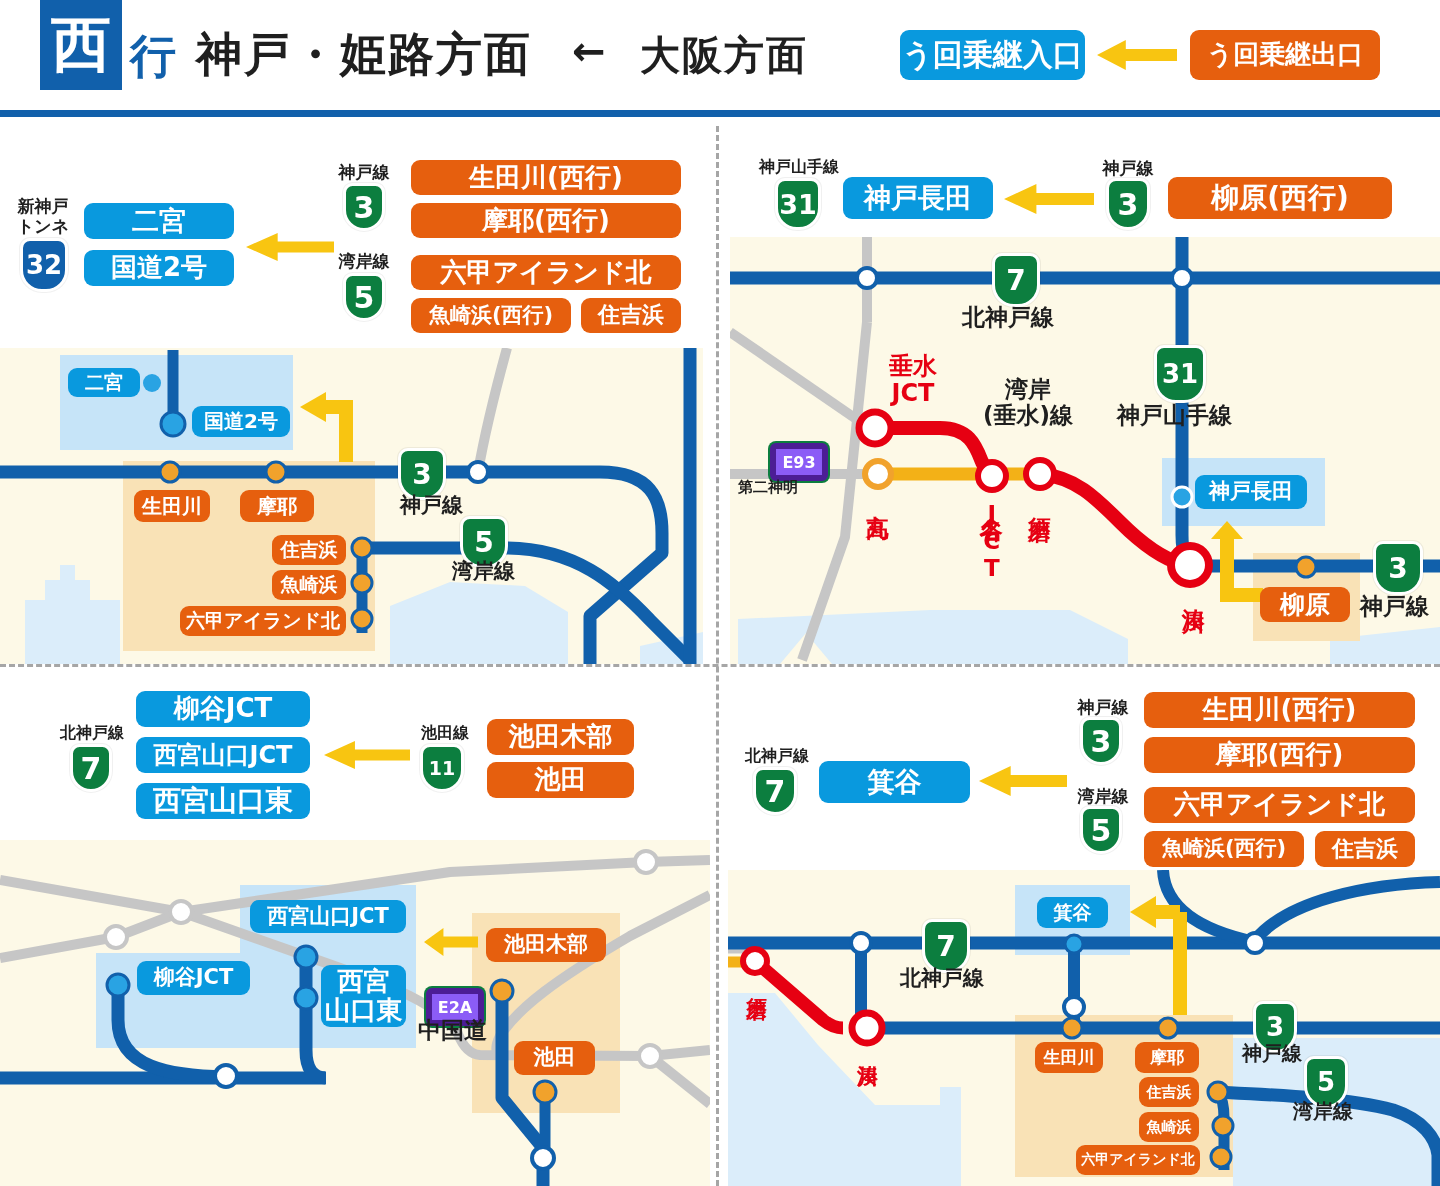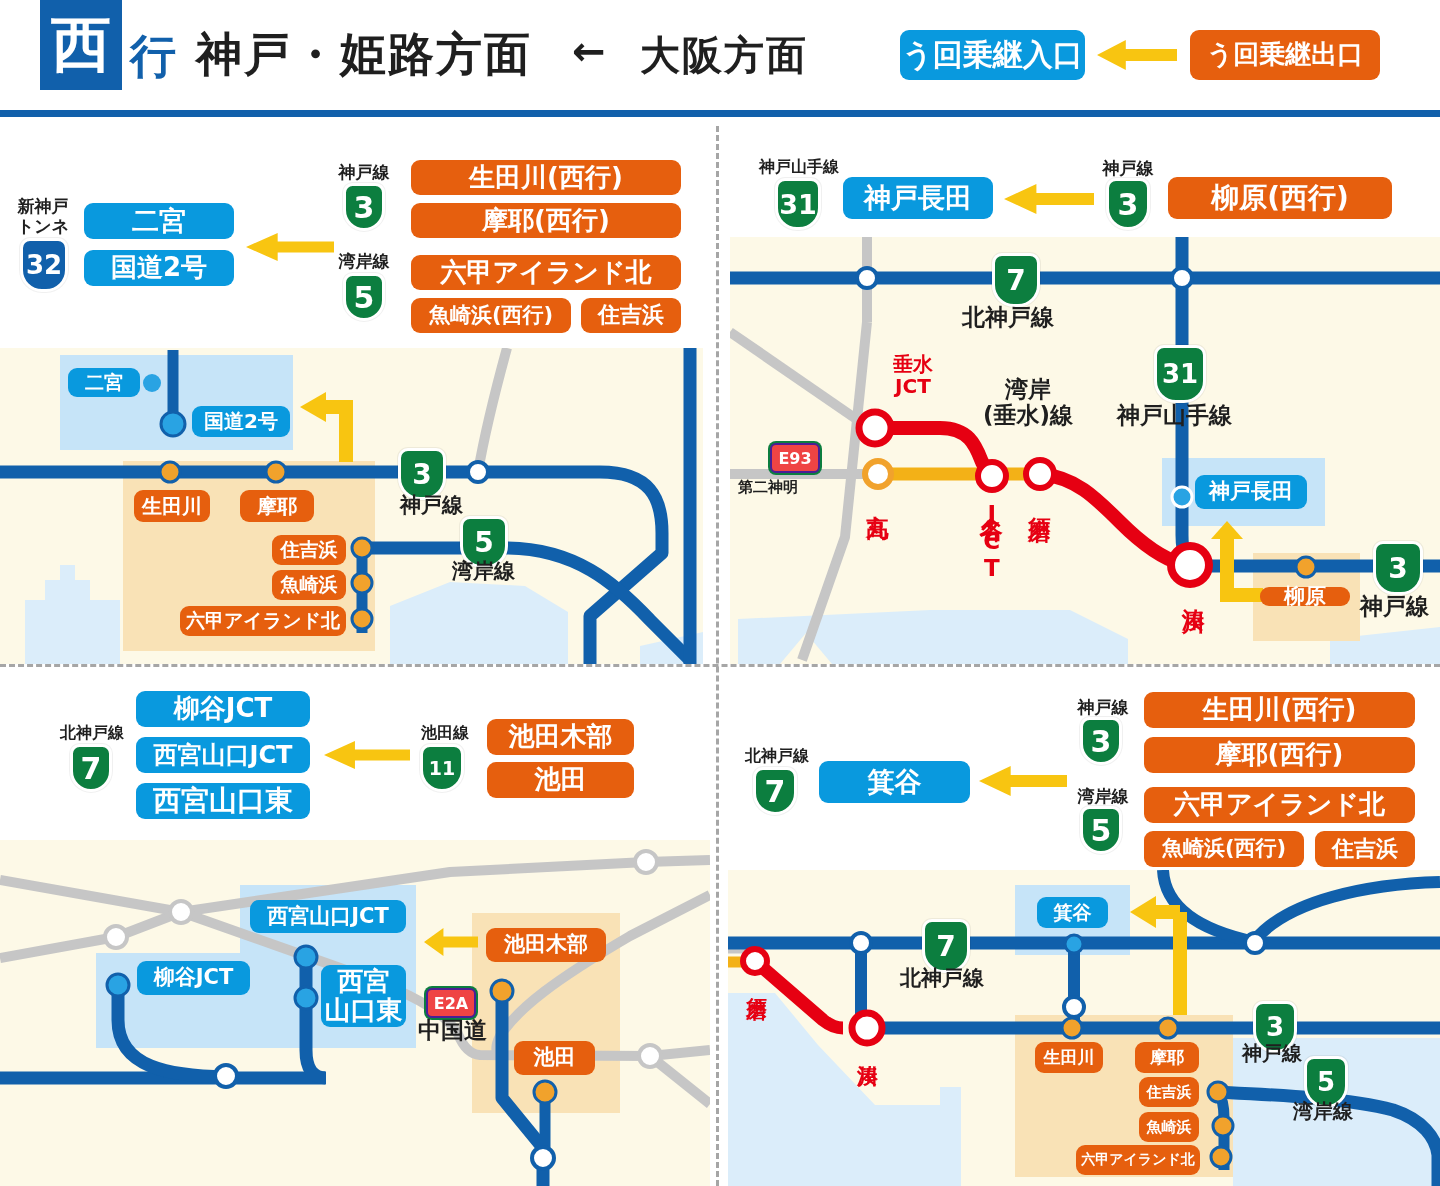--- a/index.html
+++ b/index.html
@@ -13,22 +13,22 @@
   .shield{display:flex;align-items:center;justify-content:center;color:#fff;font-weight:bold;
           background:#0C7E3F;border:3px solid #fff;border-radius:10px 10px 22px 22px;
           box-shadow:0 0 0 1px rgba(0,0,0,0.06);}
   .s-blue{background:#1160AB;}
   .sl{font-weight:bold;color:#1f1f1f;font-size:17px;white-space:pre-line;text-align:center;line-height:1.18;}
   .lbl{font-weight:bold;color:#1f1f1f;white-space:pre-line;line-height:1.12;}
   .red{color:#E60012;}
   .blue-t{color:#1160AB;}
   .vt{writing-mode:vertical-rl;text-orientation:upright;letter-spacing:1px;}
   .arrow-left{background:#F8C511;clip-path:polygon(0 50%,36% 0,36% 30%,100% 30%,100% 70%,36% 70%,36% 100%);}
-  .eshield{display:flex;align-items:center;justify-content:center;background:#ef4444;color:#fff;
-           border:2px solid #4c1d95;border-radius:6px;font-weight:bold;box-shadow:0 0 0 2px #0C7E3F;}
+  .eshield{display:flex;align-items:center;justify-content:center;background:#8b5cf6;color:#fff;
+           border:6px solid #4c1d95;border-radius:6px;font-weight:bold;box-shadow:0 0 0 2px #0C7E3F;}
   .map{position:absolute;background:#FDF9E7;}
   .map svg{position:absolute;left:0;top:0;}
   .map .badge,.map .lbl,.map .shield,.map .eshield,.map .arrow-left{position:absolute;}
   .hdr-title{font-weight:900;font-size:46px;letter-spacing:2px;}
   .hdr-sub{font-weight:600;font-size:40px;letter-spacing:2px;}
   .vdash{border-left:3px dashed #A6A6A6;}
   .hdash{border-top:3px dashed #A6A6A6;}
 </style>
 </head>
 <body>
@@ -160,32 +160,32 @@
     <circle cx="262" cy="239" r="14" fill="#fff" stroke="#E60012" stroke-width="6"></circle>
     <circle cx="310" cy="237" r="14" fill="#fff" stroke="#E60012" stroke-width="6"></circle>
     <circle cx="460" cy="328" r="19" fill="#fff" stroke="#E60012" stroke-width="8"></circle>
     <circle cx="452" cy="260" r="10" fill="#29A3E3" stroke="#fff" stroke-width="3"></circle>
     <circle cx="576" cy="330" r="10" fill="#F1A22C" stroke="#1160AB" stroke-width="3"></circle>
   </svg>
   <div class="shield" style="left:262px;top:16px;width:42px;height:48px;font-size:28px;">7</div>
   <div class="lbl" style="left:232px;top:68px;font-size:23px;">北神戸線</div>
   <div class="shield" style="left:424px;top:108px;width:46px;height:52px;font-size:26px;">31</div>
   <div class="lbl" style="left:387px;top:166px;font-size:23px;">神戸山手線</div>
-  <div class="lbl red" style="left:148px;top:116px;width:70px;font-size:20px;text-align:center;">垂水
+  <div class="lbl red" style="left:148px;top:116px;width:70px;font-size:24px;text-align:center;">垂水
 JCT</div>
   <div class="lbl" style="left:240px;top:140px;width:116px;font-size:23px;text-align:center;">湾岸
 (垂水)線</div>
   <div class="eshield" style="left:40px;top:206px;width:46px;height:26px;font-size:16px;">E93</div>
   <div class="lbl" style="left:8px;top:242px;font-size:15px;">第二神明</div>
   <div class="lbl red vt" style="left:134px;top:259px;font-size:23px;">高丸</div>
   <div class="lbl red vt" style="left:248px;top:262px;font-size:23px;">名谷JCT</div>
   <div class="lbl red vt" style="left:296px;top:262px;font-size:23px;">須磨</div>
   <div class="lbl red vt" style="left:450px;top:354px;font-size:23px;">湊川</div>
   <div class="badge b-blue" style="left:465px;top:238px;width:112px;height:34px;font-size:21px;">神戸長田</div>
-  <div class="badge b-orange" style="left:530px;top:350px;width:90px;height:19px;font-size:21px;">柳原</div>
+  <div class="badge b-orange" style="left:530px;top:350px;width:90px;height:35px;font-size:25px;">柳原</div>
   <div class="shield" style="left:643px;top:304px;width:44px;height:48px;font-size:28px;">3</div>
   <div class="lbl" style="left:630px;top:357px;font-size:23px;">神戸線</div>
 </div>
 
 <div class="map" style="left:0;top:840px;width:710px;height:346px;">
   <svg width="710" height="346" viewBox="0 0 710 346">
     <rect x="0" y="0" width="710" height="346" fill="#FDF9E7"></rect>
     <rect x="240" y="45" width="176" height="163" fill="#C6E4F8"></rect>
     <rect x="96" y="113" width="320" height="95" fill="#C6E4F8"></rect>
     <rect x="472" y="73" width="148" height="200" fill="#F9E2B6"></rect>

